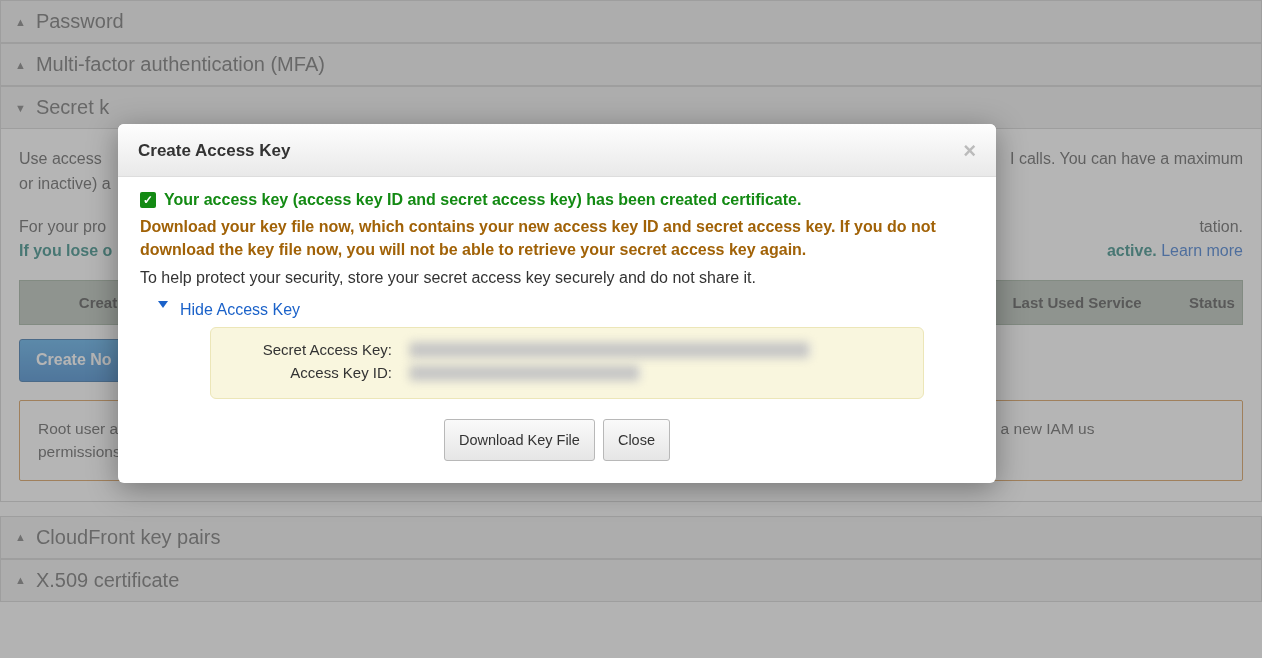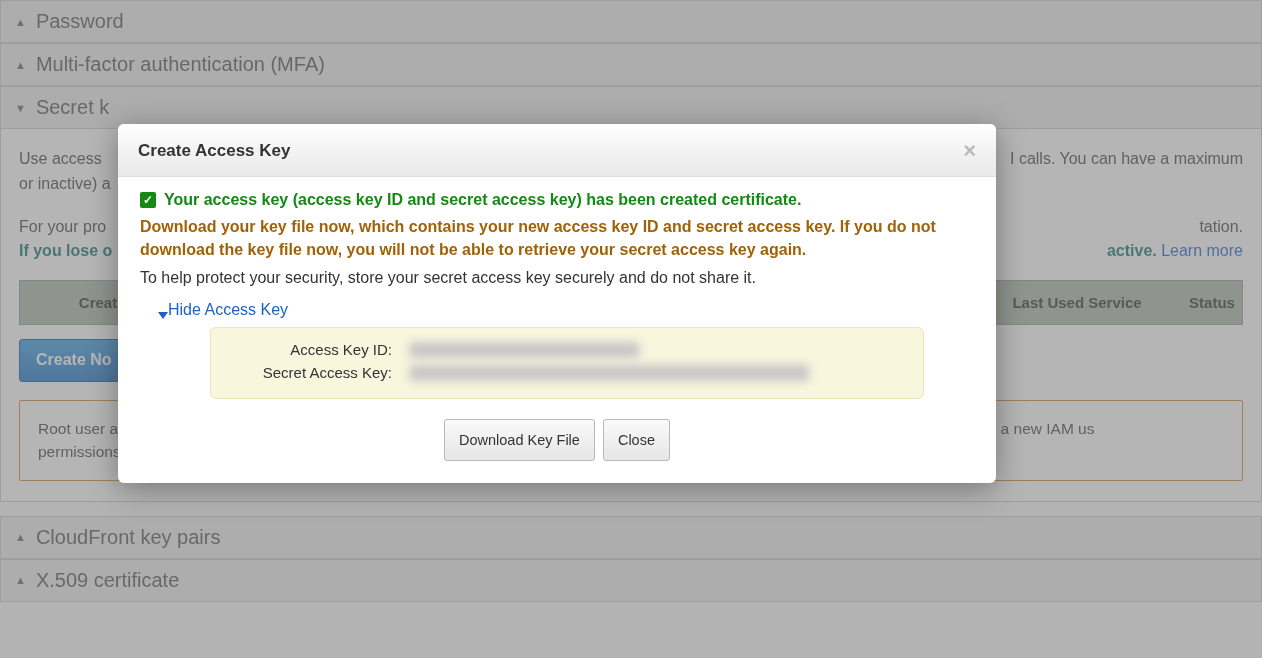--- a/index.html
+++ b/index.html
@@ -112,21 +112,21 @@
     width: 16px; height: 16px;
     background: #138a13;
     border-radius: 2px;
     display: inline-flex;
     align-items: center; justify-content: center;
     color: #fff; font-size: 12px; font-weight: bold;
   }
   .bold-para { font-weight: bold; color: #a16207; font-size: 16px; line-height: 1.45; margin-top: 6px; }
   .plain-para { color: #333; font-size: 16px; margin-top: 8px; }
   .toggle-link {
-    display: flex; align-items: flex-end; gap: 0;
+    display: flex; align-items: flex-start; gap: 12px;
     color: #1b62c9; font-size: 16px; margin: 14px 0 8px 18px; cursor: pointer;
   }
   .toggle-link .tri2 {
     width: 0; height: 0;
     border-left: 5px solid transparent;
     border-right: 5px solid transparent;
     border-top: 7px solid #1b62c9;
   }
   .key-box {
     background: #f9f6de;
@@ -242,27 +242,27 @@
     <div class="bold-para">Download your key file now, which contains your new access key ID and secret access key. If you do not download the key file now, you will not be able to retrieve your secret access key again.</div>
     <div class="plain-para">To help protect your security, store your secret access key securely and do not share it.</div>
 
     <div class="toggle-link">
       <span class="tri2"></span>
       <span>Hide Access Key</span>
     </div>
 
     <div class="key-box">
       <div class="key-row">
+        <div class="key-label">Secret Access Key:</div>
+        <div class="key-val long"></div>
+      </div>
+      <div class="key-row">
         <div class="key-label">Access Key ID:</div>
         <div class="key-val short"></div>
       </div>
-      <div class="key-row">
-        <div class="key-label">Secret Access Key:</div>
-        <div class="key-val long"></div>
-      </div>
     </div>
 
     <div class="modal-buttons">
       <button class="btn">Download Key File</button>
       <button class="btn">Close</button>
     </div>
   </div>
 </div>
 
 </body></html>

